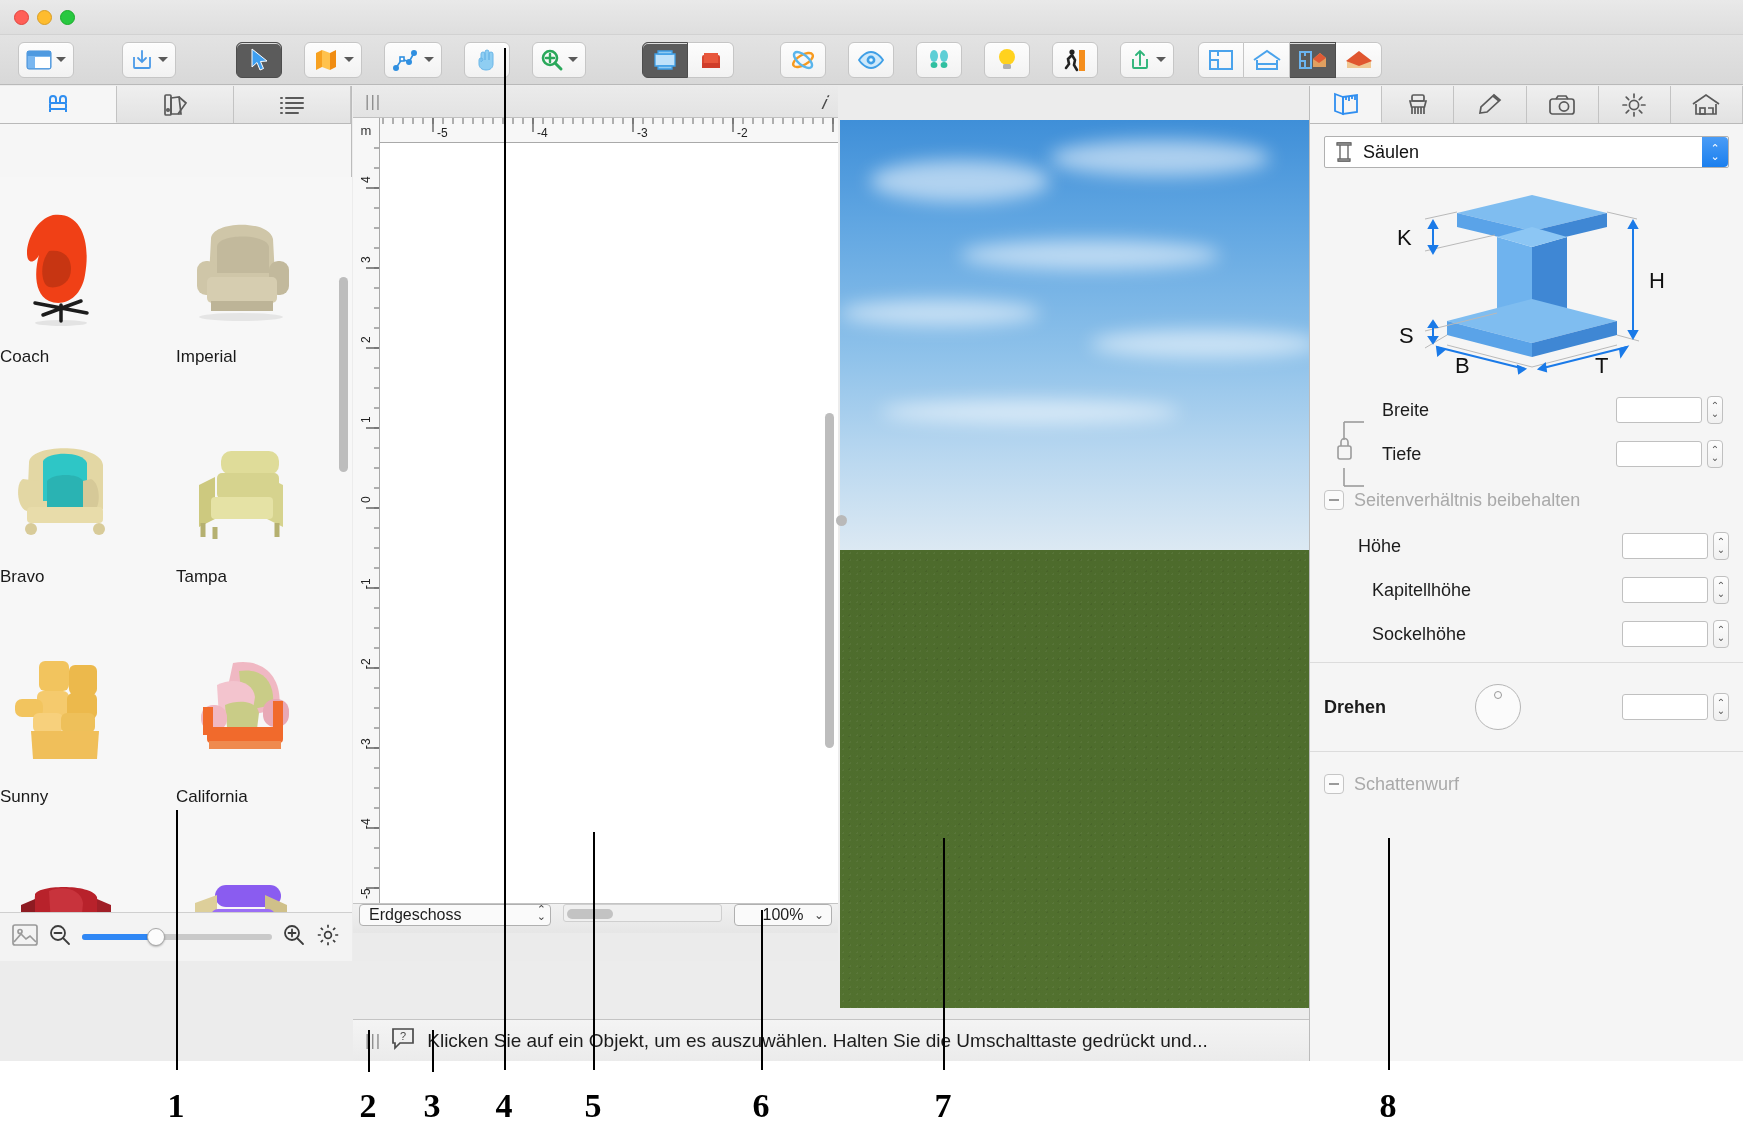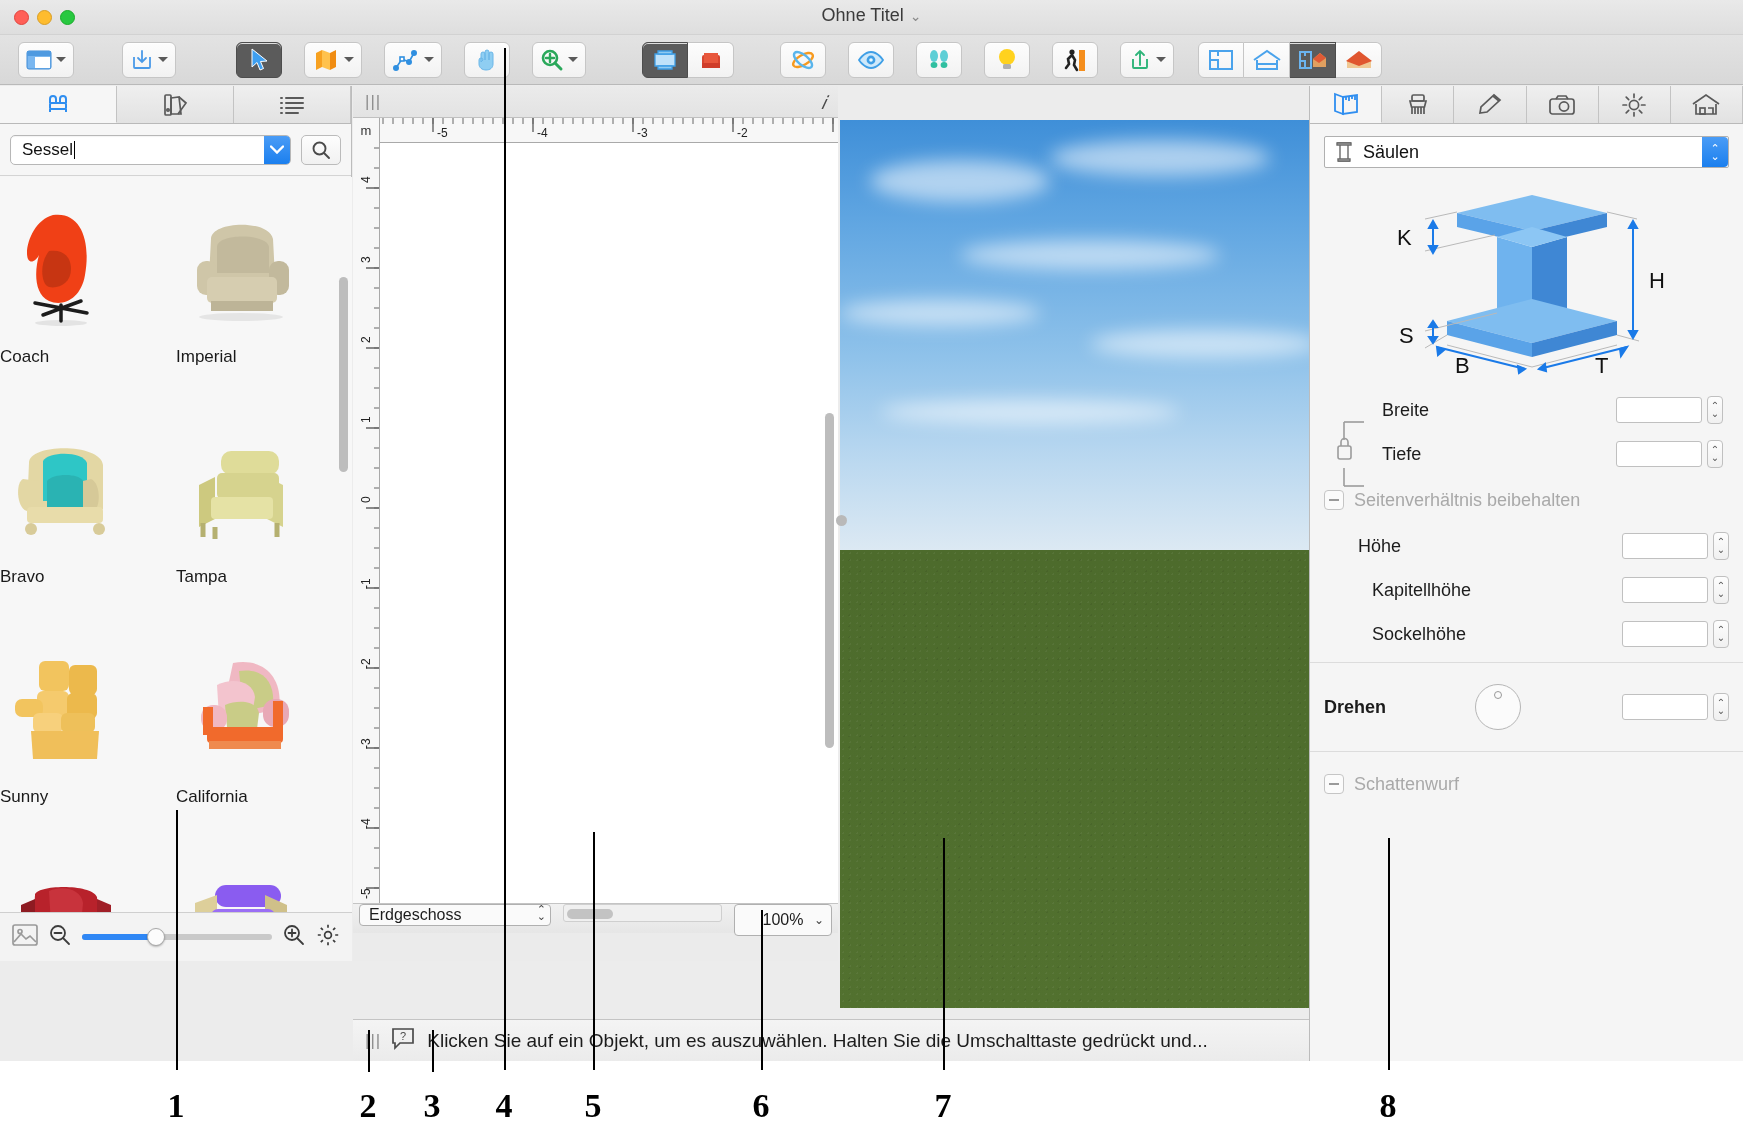--- a/index.html
+++ b/index.html
@@ -140,21 +140,21 @@
   .floor-select {
     width: 192px; height: 22px; background: #fafafa; border: 1px solid #b0b0b0; border-radius: 4px;
     display: flex; align-items: center; position: relative; font-size: 16px; color: #1c1c1c; padding-left: 9px;
   }
   .stepper-small {
     position: absolute; right: 4px; top: 1px; display: flex; flex-direction: column; align-items: center; justify-content: center; line-height: 7px; font-size: 11px; color: #444;
   }
   .hscroll-track { flex: 1; height: 18px; background: #f0f0f0; border: 1px solid #cfcfcf; border-radius: 3px; position: relative; }
   .hscroll-thumb { position: absolute; left: 3px; top: 4px; width: 46px; height: 10px; background: #c3c3c3; border-radius: 5px;}
   .zoom-select {
-    width: 98px; height: 32px; background: #fafafa; border: 1px solid #b0b0b0; border-radius: 4px;
+    width: 98px; height: 22px; background: #fafafa; border: 1px solid #b0b0b0; border-radius: 4px;
     display: flex; align-items: center; justify-content: center; position: relative; font-size: 16px; color: #1c1c1c;
   }
   .statusbar {
     position: absolute; left: 353px; bottom: 0; width: 956px; height: 42px;
     background: linear-gradient(to bottom,#f4f4f4,#ebebeb); border-top: 1px solid #c4c4c4;
     display: flex; align-items: center; gap: 10px; padding-left: 12px;
   }
   .status-text { font-size: 19px; color: #1c1c1c; white-space: nowrap; overflow: hidden; }
 
   
@@ -227,21 +227,20 @@
 <body>
 
 <div id="app">
 
   <div class="titlebar">
     <div class="traffic">
       <span class="tl red"></span>
       <span class="tl yellow"></span>
       <span class="tl green"></span>
     </div>
-    <div class="win-title"><span>Ohne Titel</span><span class="chev">⌄</span></div>
   </div>
 
   <div class="toolbar">
 
     <div style="width:18px"></div>
     <div class="tb-btn">
       <svg width="26" height="20" viewBox="0 0 26 20">
           <rect x="1" y="1" width="24" height="18" rx="2" fill="#7ab7f0" stroke="#3d8ad6"></rect>
           <rect x="1" y="1" width="24" height="5" fill="#4f9ae0"></rect>
           <rect x="9" y="7" width="15" height="11" fill="#fff"></rect>
@@ -425,37 +424,20 @@
           </svg>
       </div>
       <div class="sb-tab">
         <svg width="32" height="22" viewBox="0 0 32 22" stroke="#5a5a5a" stroke-width="2" stroke-linecap="round">
             <path d="M5 4h1M5 9h1M5 14h1M5 19h1"></path>
             <path d="M10 4h17M10 9h17M10 14h17M10 19h12"></path>
           </svg>
       </div>
     </div>
 
-    <div class="sb-search-row">
-      <div class="combo">
-        <span class="val">Sessel</span>
-          <span class="cursor"></span>
-        <span class="arrowbox">
-          <svg width="14" height="9" viewBox="0 0 14 9">
-              <path d="M1 1.5 L7 7.5 L13 1.5" stroke="#fff" stroke-width="2.4" fill="none" stroke-linecap="round"></path>
-            </svg>
-        </span>
-      </div>
-      <div class="search-btn">
-        <svg width="20" height="20" viewBox="0 0 20 20" fill="none" stroke="#4a4a4a" stroke-width="1.9">
-            <circle cx="8.5" cy="8.5" r="6"></circle>
-            <path d="M13 13 L18 18" stroke-linecap="round"></path>
-          </svg>
-      </div>
-    </div>
 
     <div class="catalog">
       <div class="cat-grid">
 
         <div class="cat-item">
           <div class="cat-thumb">
             <svg width="120" height="130" viewBox="0 0 120 130">
                 <path d="M48 12 C76 8 86 38 80 72 C76 96 58 104 44 98 C28 90 30 66 34 52 C30 60 22 62 22 50 C22 36 32 16 48 12z" fill="#f04016"></path>
                 <path d="M44 48 C56 46 66 52 66 66 C66 80 54 86 44 84 C36 82 34 60 44 48z" fill="#c73512"></path>
                 <path d="M30 100 L82 110 M38 112 L76 98 M56 102 L56 118" stroke="#1c1c1c" stroke-width="3.5" stroke-linecap="round"></path>

